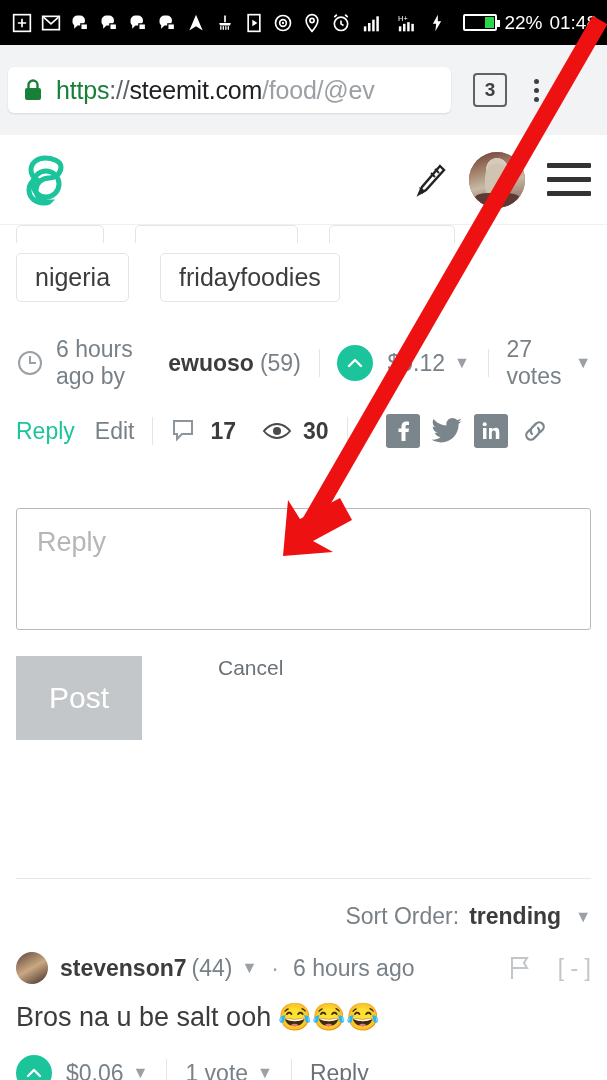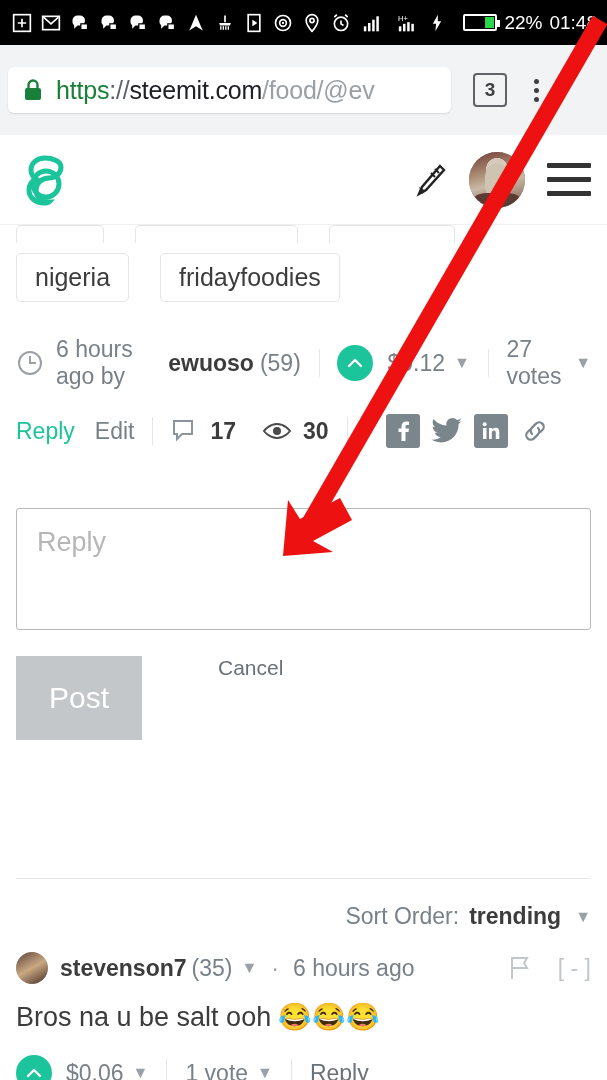--- a/index.html
+++ b/index.html
@@ -376,21 +376,21 @@
   <div class="sortrow">
     <span>Sort Order:</span>
     <b>trending</b>
     <span class="caret">▼</span>
   </div>
 
   <div class="comment">
     <div class="c-head">
       <span class="c-av"></span>
       <span class="c-name">stevenson7</span>
-      <span class="c-rep">(35)</span>
+      <span class="c-rep">(44)</span>
       <span class="caret">▼</span>
       <span class="dot">·</span>
       <span>6 hours ago</span>
       <span class="c-right">
         <svg class="flag" viewBox="0 0 24 26">
           <path d="M4 2v22M4 3h15l-3 5 3 5H4" fill="none" stroke="#c0c6ca" stroke-width="2"></path>
         </svg>
         <span class="collapse">[ - ]</span>
       </span>
     </div>

